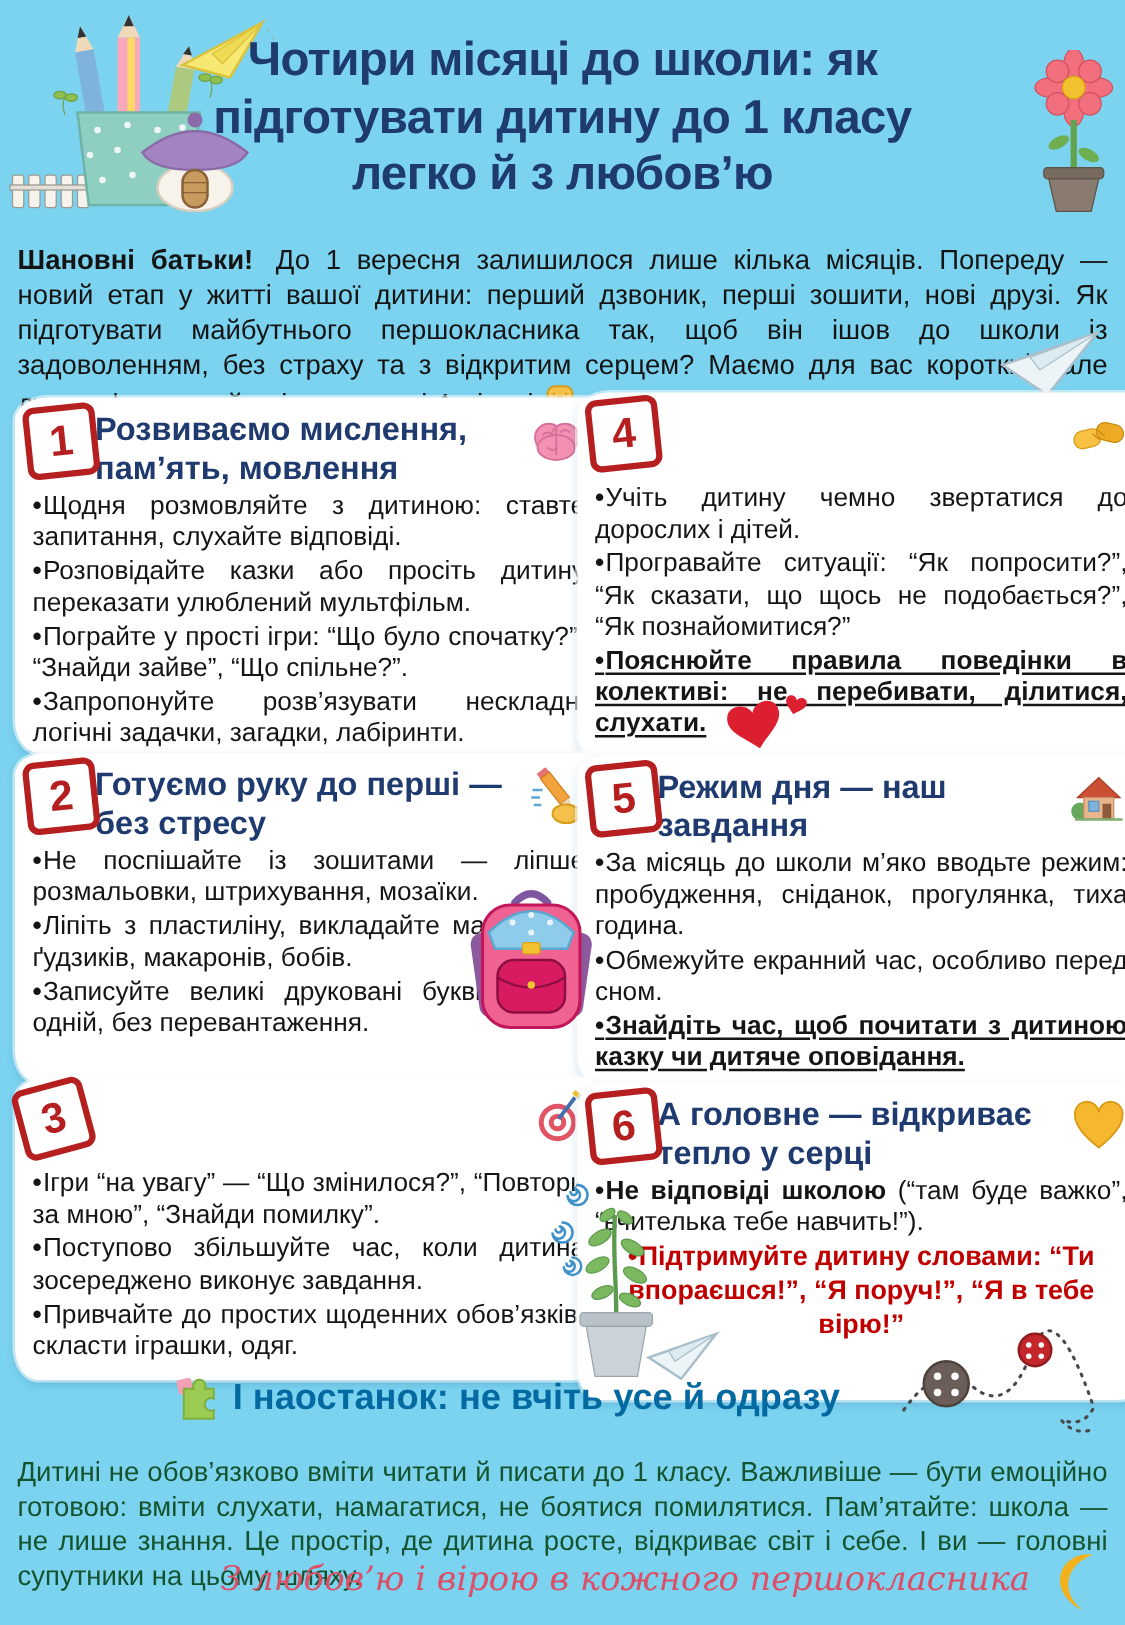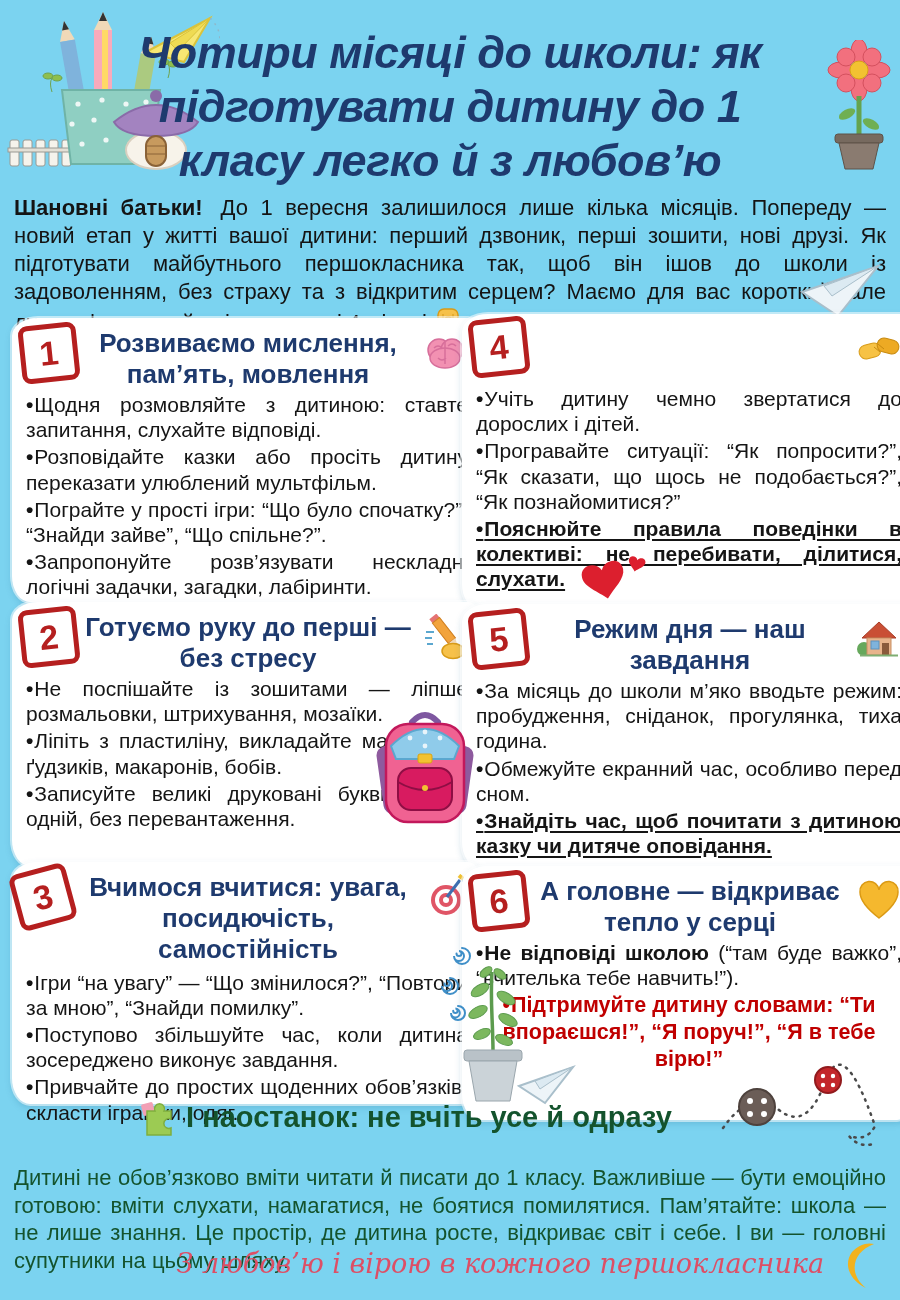--- a/index.html
+++ b/index.html
@@ -1,51 +1,51 @@
 <!DOCTYPE html>
 <html><head>
 <meta charset="utf-8">
 <style>
   html,body{margin:0;padding:0;background:#5fb9d8;}
   .poster{position:relative;width:900px;height:1300px;background:#7BD3F0;overflow:hidden;
           font-family:"Liberation Sans","DejaVu Sans",sans-serif;color:#151515;}
   
   .main-title{position:absolute;top:26px;left:132px;width:636px;text-align:center;
-              font-size:45px;font-weight:700;line-height:1.2;color:#1E3A6E;letter-spacing:-0.5px;font-style:italic;}
+              font-size:38px;font-weight:700;line-height:1.2;color:#1E3A6E;letter-spacing:-0.5px;}
   .deco{position:absolute;}
   
   .intro{position:absolute;top:172px;left:14px;width:872px;font-size:22px;line-height:1.27;
          text-align:justify;color:#141414;}
   .intro .lead{font-weight:700;margin-right:18px;}
   .hand-icon{display:inline-block;vertical-align:-8px;margin-left:6px;}
   
   .card{position:absolute;background:#FFFFFF;border-radius:26px 14px 22px 18px/18px 24px 14px 26px;
         padding:8px 14px 4px;box-shadow:0 0 0 2px rgba(255,255,255,.55),0 3px 7px rgba(40,110,150,.28);}
   .card-head{position:relative;min-height:64px;}
   .num-badge{position:absolute;left:-6px;top:-4px;width:48px;height:48px;border:5px solid #B51F1F;
              border-radius:9px;background:#fff;color:#B51F1F;font-size:34px;font-weight:700;
              display:flex;align-items:center;justify-content:center;transform:rotate(-6deg);}
   .tilt-more .num-badge{transform:rotate(-15deg);left:-12px;}
-  .card-title{color:#1E3A6E;font-weight:700;font-size:26px;line-height:1.2;text-align:center;
+  .card-title{color:#1E3A6E;font-weight:700;font-size:26px;line-height:1.2;text-align:left;
               margin:2px 48px 4px 50px;}
   .card-icon{position:absolute;right:0;top:2px;width:46px;height:46px;}
   .bullet{margin:0 0 2px;font-size:21px;line-height:1.2;text-align:justify;}
   .bullet::before{content:"•";font-weight:700;margin-right:1px;}
   .bullet.em{font-weight:700;text-decoration:underline;text-underline-offset:3px;}
   .red-block{color:#C00000;font-weight:700;font-size:21.5px;line-height:1.25;text-align:center;margin:2px 6px 12px;}
   .red-block::before{content:"•";margin-right:1px;}
   #card1{left:12px;top:318px;width:442px;height:272px;}
   #card4{left:462px;top:314px;width:426px;height:284px;}
   #card2{left:12px;top:602px;width:442px;height:252px;}
   #card5{left:462px;top:604px;width:426px;height:252px;}
   #card3{left:12px;top:862px;width:442px;height:230px;}
   #card6{left:462px;top:866px;width:426px;height:242px;}
   
   .footer-heading{position:absolute;top:1098px;left:0;width:812px;text-align:center;
-                  font-size:29px;font-weight:700;color:#14532d;}
+                  font-size:29px;font-weight:700;color:#0369a1;}
   .footer-heading svg{vertical-align:-9px;margin-right:8px;}
   .footer-text{position:absolute;top:1142px;left:14px;width:872px;font-size:22px;line-height:1.26;
                text-align:justify;color:#14532d;}
   .signature{position:absolute;top:1248px;right:76px;font-family:"DejaVu Serif","Liberation Serif",serif;
              font-style:italic;font-size:27px;color:#DD4F66;white-space:nowrap;text-align:right;}
   
   .pencil-cup{left:6px;top:12px;width:200px;height:158px;}
   .plane-yellow{left:140px;top:12px;width:80px;height:56px;}
   .flower-pot{right:4px;top:40px;width:74px;height:130px;}
   .plane-gray1{left:798px;top:262px;width:86px;height:58px;}
@@ -254,21 +254,20 @@
       </g>
     <rect x="42" y="64" width="14" height="9" rx="2" fill="#F2C231" stroke="#D9A414"></rect>
     <rect x="22" y="78" width="54" height="42" rx="13" fill="#D81B60" stroke="#8E0E44" stroke-width="2"></rect>
     <path d="M22,92 q27,16 54,0" fill="none" stroke="#8E0E44" stroke-width="2"></path>
     <circle cx="49" cy="98" r="3" fill="#F2C231"></circle>
   </svg>
 
   <section class="card tilt-more" id="card3">
     <div class="card-head">
       <div class="num-badge">3</div>
-      <h2 class="card-title">Вчимося вчитися: увага, посидючість, самостійність</h2>
       <svg class="card-icon" viewBox="0 0 46 46">
           <circle cx="24" cy="26" r="15" fill="#E05566"></circle>
           <circle cx="24" cy="26" r="11" fill="#fff"></circle>
           <circle cx="24" cy="26" r="7" fill="#E05566"></circle>
           <circle cx="24" cy="26" r="3" fill="#fff"></circle>
           <line x1="38" y1="6" x2="25" y2="23" stroke="#3E6FB0" stroke-width="3"></line>
           <rect x="36" y="2" width="8" height="4" fill="#F2C231" transform="rotate(40 40 4)"></rect>
           <rect x="40" y="6" width="8" height="4" fill="#5BA7CF" transform="rotate(40 44 8)"></rect>
         </svg>
     </div>

